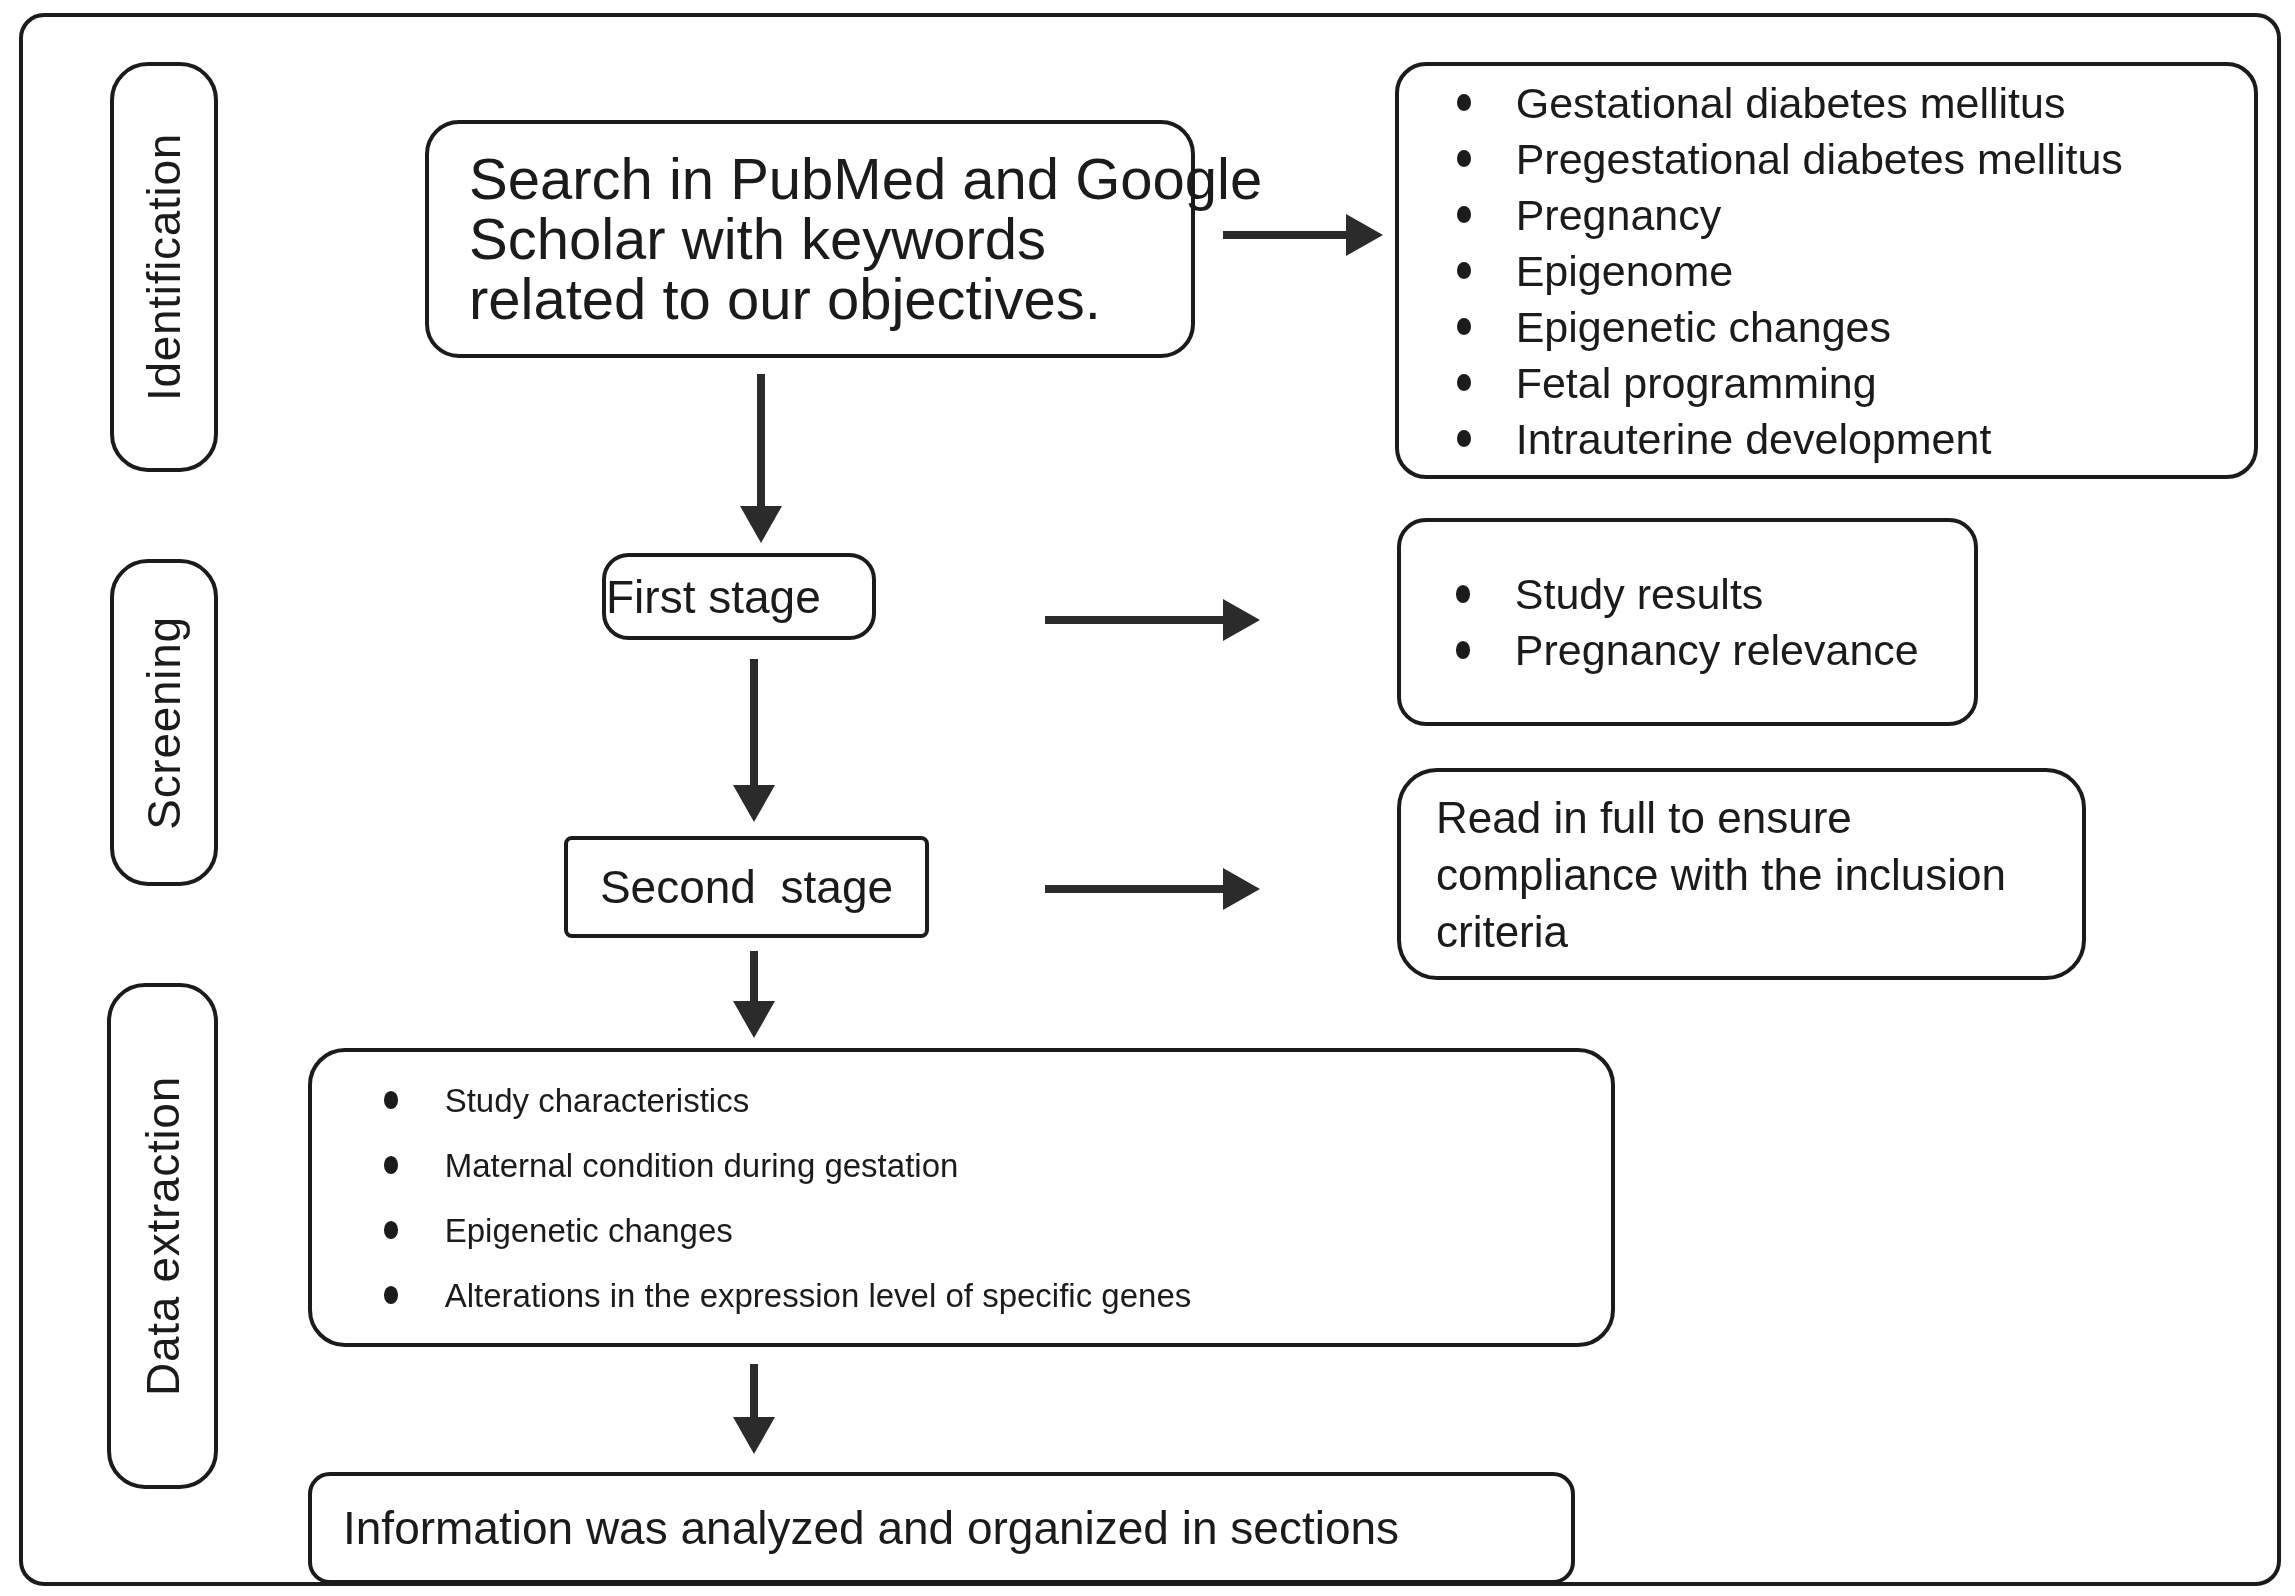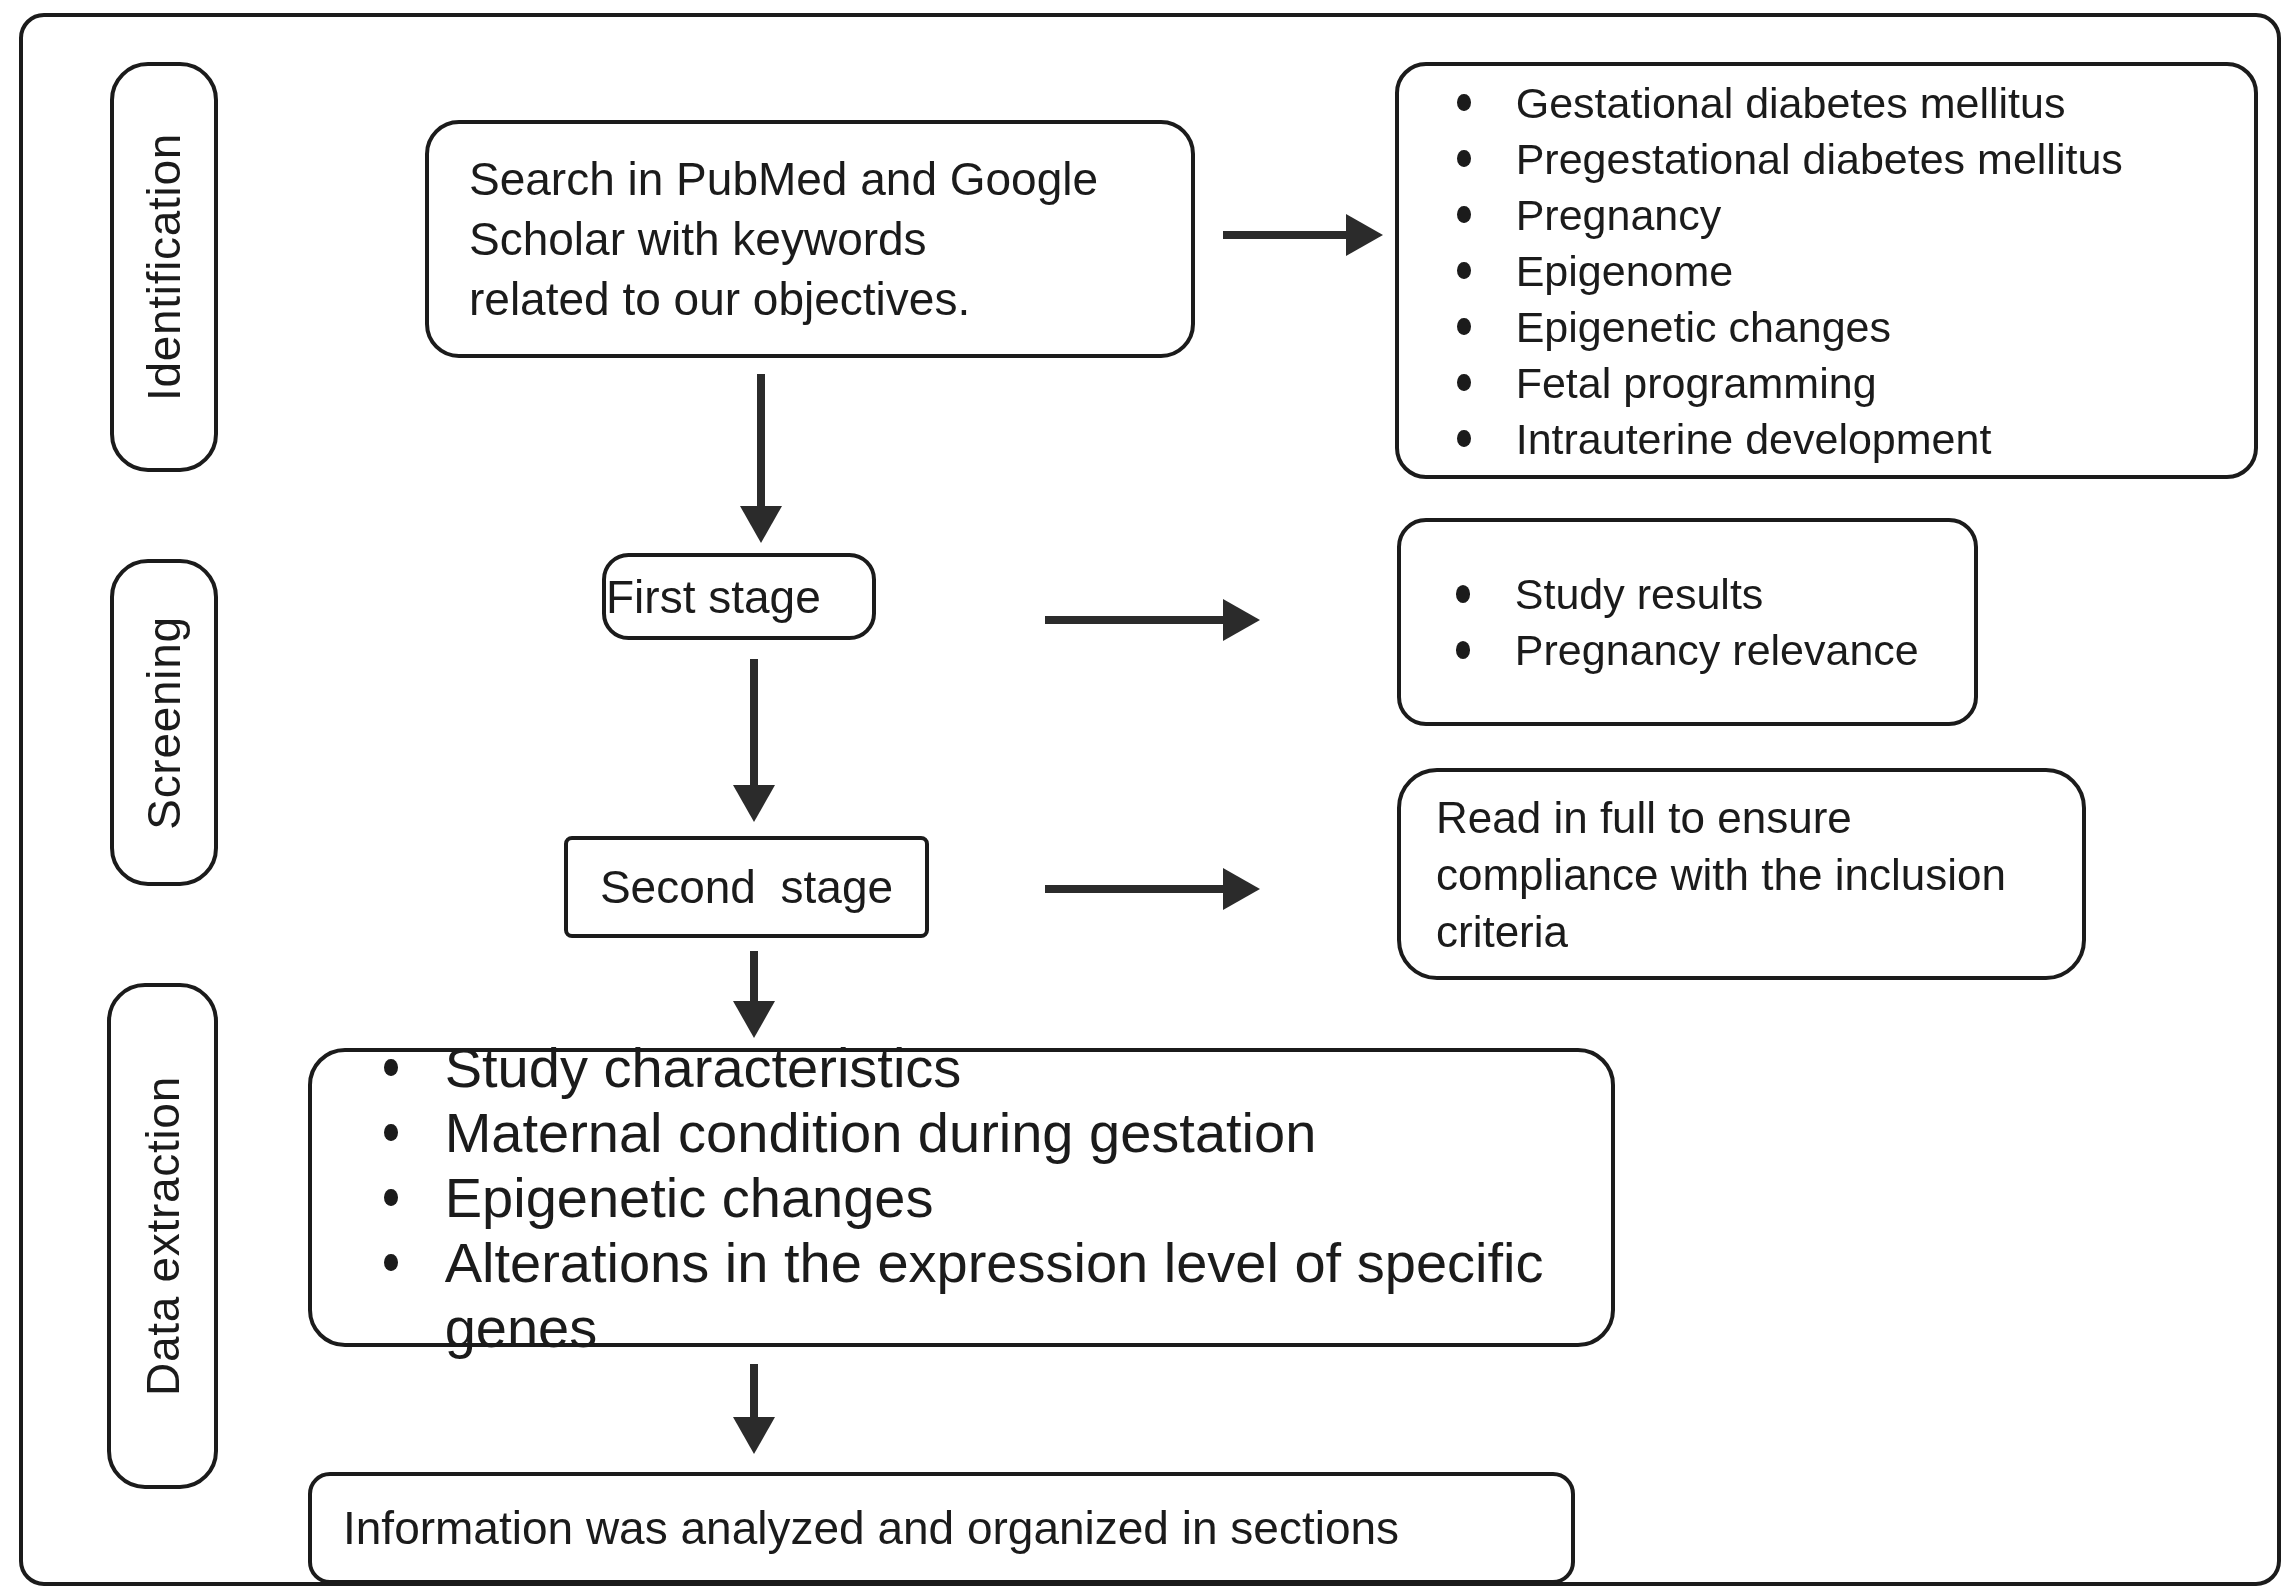--- a/index.html
+++ b/index.html
@@ -53,21 +53,21 @@
     display:flex;
     flex-direction:column;
     justify-content:center;
   }
   .box .line{white-space:nowrap;}
 
   #search-box{
     left:425px; top:120px; width:770px; height:238px;
     border-radius:34px;
     padding:0 29px 0 40px;
-    font-size:46px; line-height:60px;
+    font-size:58px; line-height:60px;
   }
   #keywords-box{
     left:1395px; top:62px; width:863px; height:417px;
     border-radius:31px;
     padding:5.9px 14.7px;
     font-size:43px;
   }
   #first-stage-box{
     left:602px; top:553px; width:274px; height:87px;
     border-radius:26.5px;
@@ -90,21 +90,21 @@
   #full-read-box{
     left:1397px; top:768px; width:689px; height:212px;
     border-radius:40px;
     padding:0 22px 0 35px;
     font-size:44px; line-height:57px;
   }
   #extraction-box{
     left:308px; top:1048px; width:1307px; height:299px;
     border-radius:37px;
     padding:7.4px 14.7px;
-    font-size:56px;
+    font-size:33px;
   }
   #final-box{
     left:308px; top:1472px; width:1267px; height:112px;
     border-radius:22px;
     padding:0 22px 0 31px;
     font-size:46px;
   }
 
   
   ul.bullets{list-style:none;margin:0;padding:0;}

